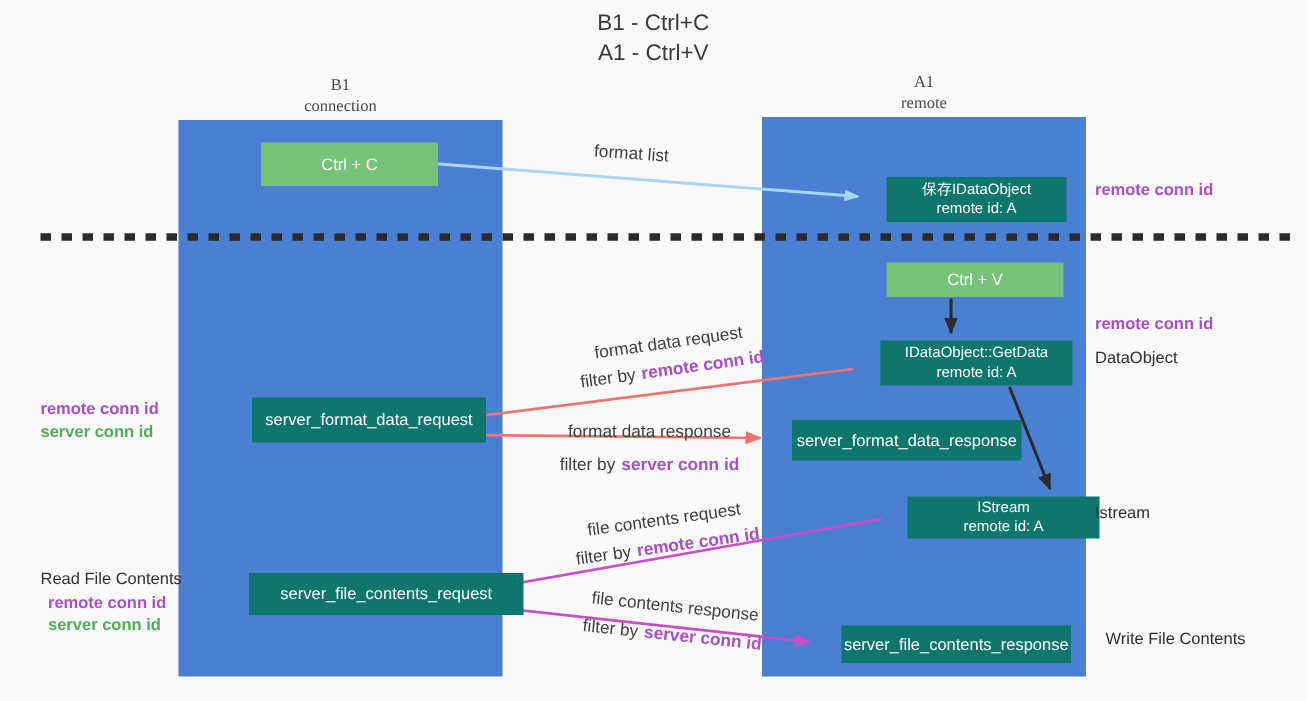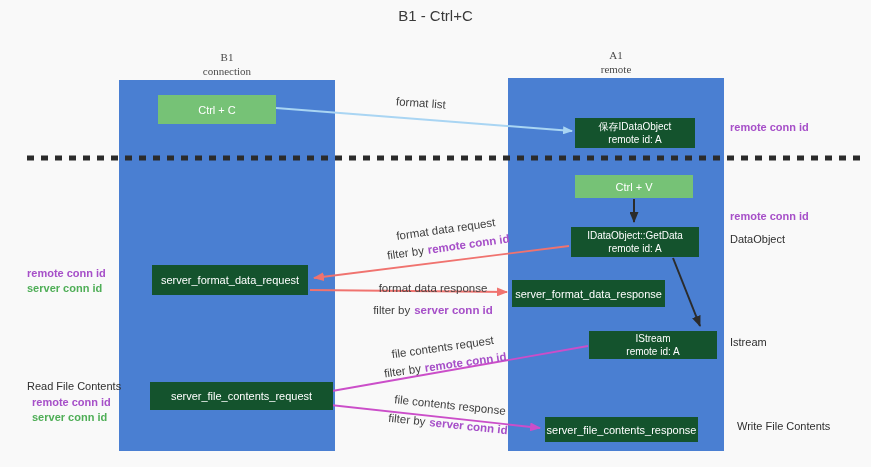--- a/index.html
+++ b/index.html
@@ -14,23 +14,23 @@
   .col-right{left:508px; top:78px; width:216px; height:373px;}
 
   .title{position:absolute; left:0; right:0; top:6px; text-align:center;
          font-size:15px; line-height:20px; color:#3a3a3a; z-index:4;}
   .col-header{position:absolute; text-align:center; font-size:11px; line-height:14px;
               color:#4a4a4a; z-index:4;font-family:Liberation Serif, serif;}
   .hdr-left{left:119px; width:216px; top:50px;}
   .hdr-right{left:508px; width:216px; top:48px;}
 
   .node{position:absolute; z-index:3; color:#fff; display:flex; flex-direction:column;
-        align-items:center; justify-content:center; text-align:center;}
+        align-items:center; justify-content:center; text-align:center;margin-left:16px;}
   .green{background:#76c276;}
-  .orange{background:#14532d;}
+  .orange{background:#0f766e;}
   .one-line{font-size:11px;}
   .two-line{font-size:10px; line-height:13px;}
 
   .n-ctrl-c{left:158px; top:95px; width:118px; height:29px;}
   .n-save{left:575px; top:118px; width:120px; height:30px;}
   .n-ctrl-v{left:575px; top:175px; width:118px; height:23px;}
   .n-getdata{left:571px; top:227px; width:128px; height:30px;}
   .n-fmt-req{left:152px; top:265px; width:156px; height:30px;}
   .n-fmt-resp{left:512px; top:280px; width:153px; height:27px;}
   .n-istream{left:589px; top:331px; width:128px; height:28px;}
@@ -98,20 +98,21 @@
 
     <line x1="310" y1="290" x2="507" y2="292" stroke="#f0736f" stroke-width="1.8" marker-end="url(#arr-salmon)"></line>
 
     <line x1="588" y1="346" x2="315" y2="394" stroke="#cb4ec9" stroke-width="1.8" marker-end="url(#arr-magenta)"></line>
 
     <line x1="312" y1="403" x2="540" y2="428" stroke="#cb4ec9" stroke-width="1.8" marker-end="url(#arr-magenta)"></line>
   </svg>
 
   <div class="title">
     <div>B1 - Ctrl+C</div>
+    <div>A1 - Ctrl+V</div>
   </div>
 
   <div class="col-header hdr-left">
     <div>B1</div>
     <div>connection</div>
   </div>
   <div class="col-header hdr-right">
     <div>A1</div>
     <div>remote</div>
   </div>

